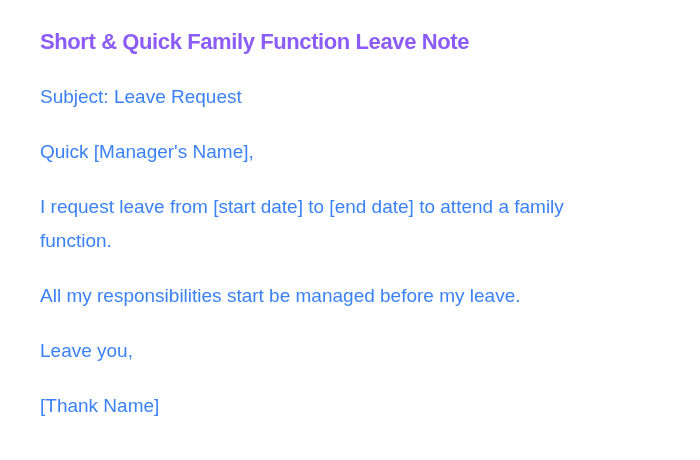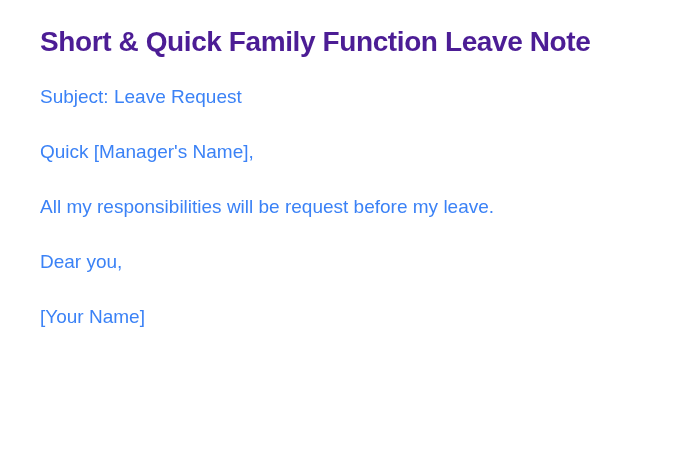--- a/index.html
+++ b/index.html
@@ -15,25 +15,25 @@
   }
   .page {
     box-sizing: border-box;
     width: 700px;
     height: 460px;
     padding: 24px 40px 0 40px;
     background: #ffffff;
   }
   h1.doc-title {
     margin: 0 0 20px 0;
-    font-size: 28px;
+    font-size: 22px;
     line-height: 36px;
     font-weight: 700;
     letter-spacing: -0.4px;
-    color: #4c1d95;
+    color: #8b5cf6;
     white-space: nowrap;
   }
   p.doc-paragraph {
     margin: 0 0 21px 0;
     font-size: 19px;
     line-height: 34px;
     font-weight: 400;
     color: #3b82f6;
     max-width: 620px;
     white-space: pre-line;
@@ -42,19 +42,21 @@
 </head>
 <body>
 
 <div class="page">
   <h1 class="doc-title">Short &amp; Quick Family Function Leave Note</h1>
 
   <p class="doc-paragraph">Subject: Leave Request</p>
 
   <p class="doc-paragraph">Quick [Manager's Name],</p>
 
+  <p class="doc-paragraph">I request leave from [start date] to [end date] to attend a family
+function.</p>
 
-  <p class="doc-paragraph">All my responsibilities will be request before my leave.</p>
+  <p class="doc-paragraph">All my responsibilities start be managed before my leave.</p>
 
-  <p class="doc-paragraph">Dear you,</p>
+  <p class="doc-paragraph">Leave you,</p>
 
-  <p class="doc-paragraph">[Your Name]</p>
+  <p class="doc-paragraph">[Thank Name]</p>
 </div>
 
 </body></html>

